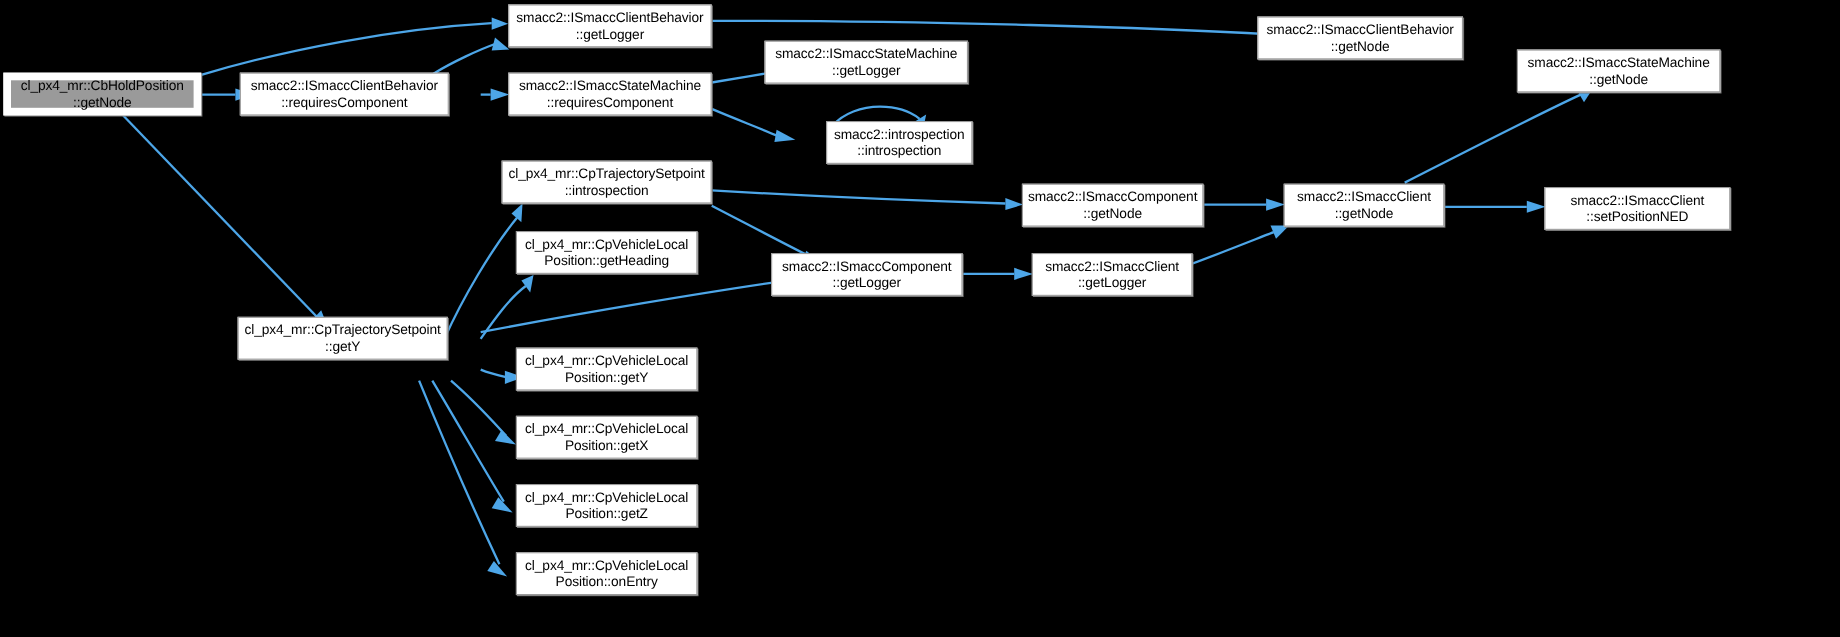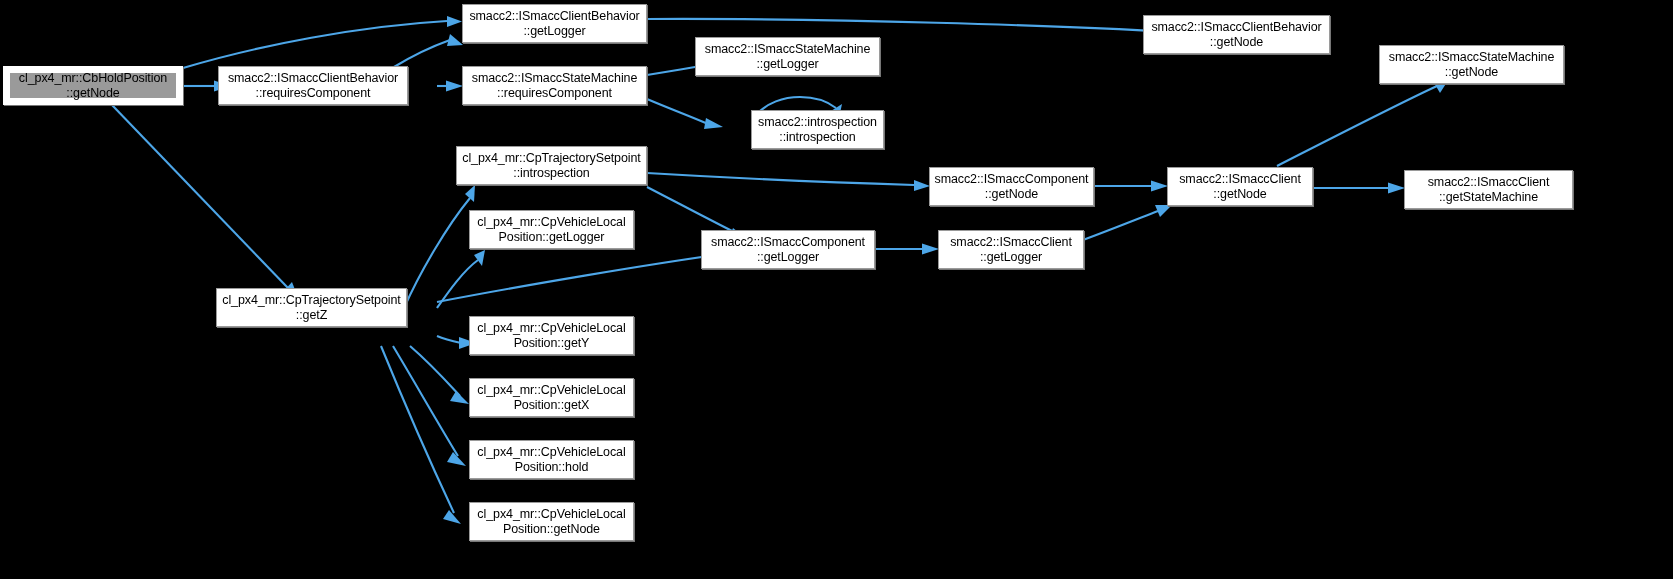--- a/index.html
+++ b/index.html
@@ -225,46 +225,46 @@
     <span class="l2">::getNode</span>
   </div>
 
   <div class="gnode" style="left:456px; top:146px; width:191px; height:39px;">
     <span class="l1">cl_px4_mr::CpTrajectorySetpoint</span>
     <span class="l2">::introspection</span>
   </div>
 
   <div class="gnode" style="left:469px; top:210px; width:165px; height:39px;">
     <span class="l1">cl_px4_mr::CpVehicleLocal</span>
-    <span class="l2">Position::getLogger</span>
+    <span class="l2">Position::getHeading</span>
   </div>
 
   <div class="gnode" style="left:216px; top:288px; width:191px; height:39px;">
     <span class="l1">cl_px4_mr::CpTrajectorySetpoint</span>
-    <span class="l2">::getZ</span>
+    <span class="l2">::getY</span>
   </div>
 
   <div class="gnode" style="left:469px; top:316px; width:165px; height:39px;">
     <span class="l1">cl_px4_mr::CpVehicleLocal</span>
     <span class="l2">Position::getY</span>
   </div>
 
   <div class="gnode" style="left:469px; top:378px; width:165px; height:39px;">
     <span class="l1">cl_px4_mr::CpVehicleLocal</span>
     <span class="l2">Position::getX</span>
   </div>
 
   <div class="gnode" style="left:469px; top:440px; width:165px; height:39px;">
     <span class="l1">cl_px4_mr::CpVehicleLocal</span>
-    <span class="l2">Position::hold</span>
+    <span class="l2">Position::getZ</span>
   </div>
 
   <div class="gnode" style="left:469px; top:502px; width:165px; height:39px;">
     <span class="l1">cl_px4_mr::CpVehicleLocal</span>
-    <span class="l2">Position::getNode</span>
+    <span class="l2">Position::onEntry</span>
   </div>
 
   <div class="gnode" style="left:929px; top:167px; width:165px; height:39px;">
     <span class="l1">smacc2::ISmaccComponent</span>
     <span class="l2">::getNode</span>
   </div>
 
   <div class="gnode" style="left:701px; top:230px; width:174px; height:39px;">
     <span class="l1">smacc2::ISmaccComponent</span>
     <span class="l2">::getLogger</span>
@@ -275,16 +275,16 @@
     <span class="l2">::getNode</span>
   </div>
 
   <div class="gnode" style="left:938px; top:230px; width:146px; height:39px;">
     <span class="l1">smacc2::ISmaccClient</span>
     <span class="l2">::getLogger</span>
   </div>
 
   <div class="gnode" style="left:1404px; top:170px; width:169px; height:39px;">
     <span class="l1">smacc2::ISmaccClient</span>
-    <span class="l2">::getStateMachine</span>
+    <span class="l2">::setPositionNED</span>
   </div>
 
 </div>
 
 </body></html>

